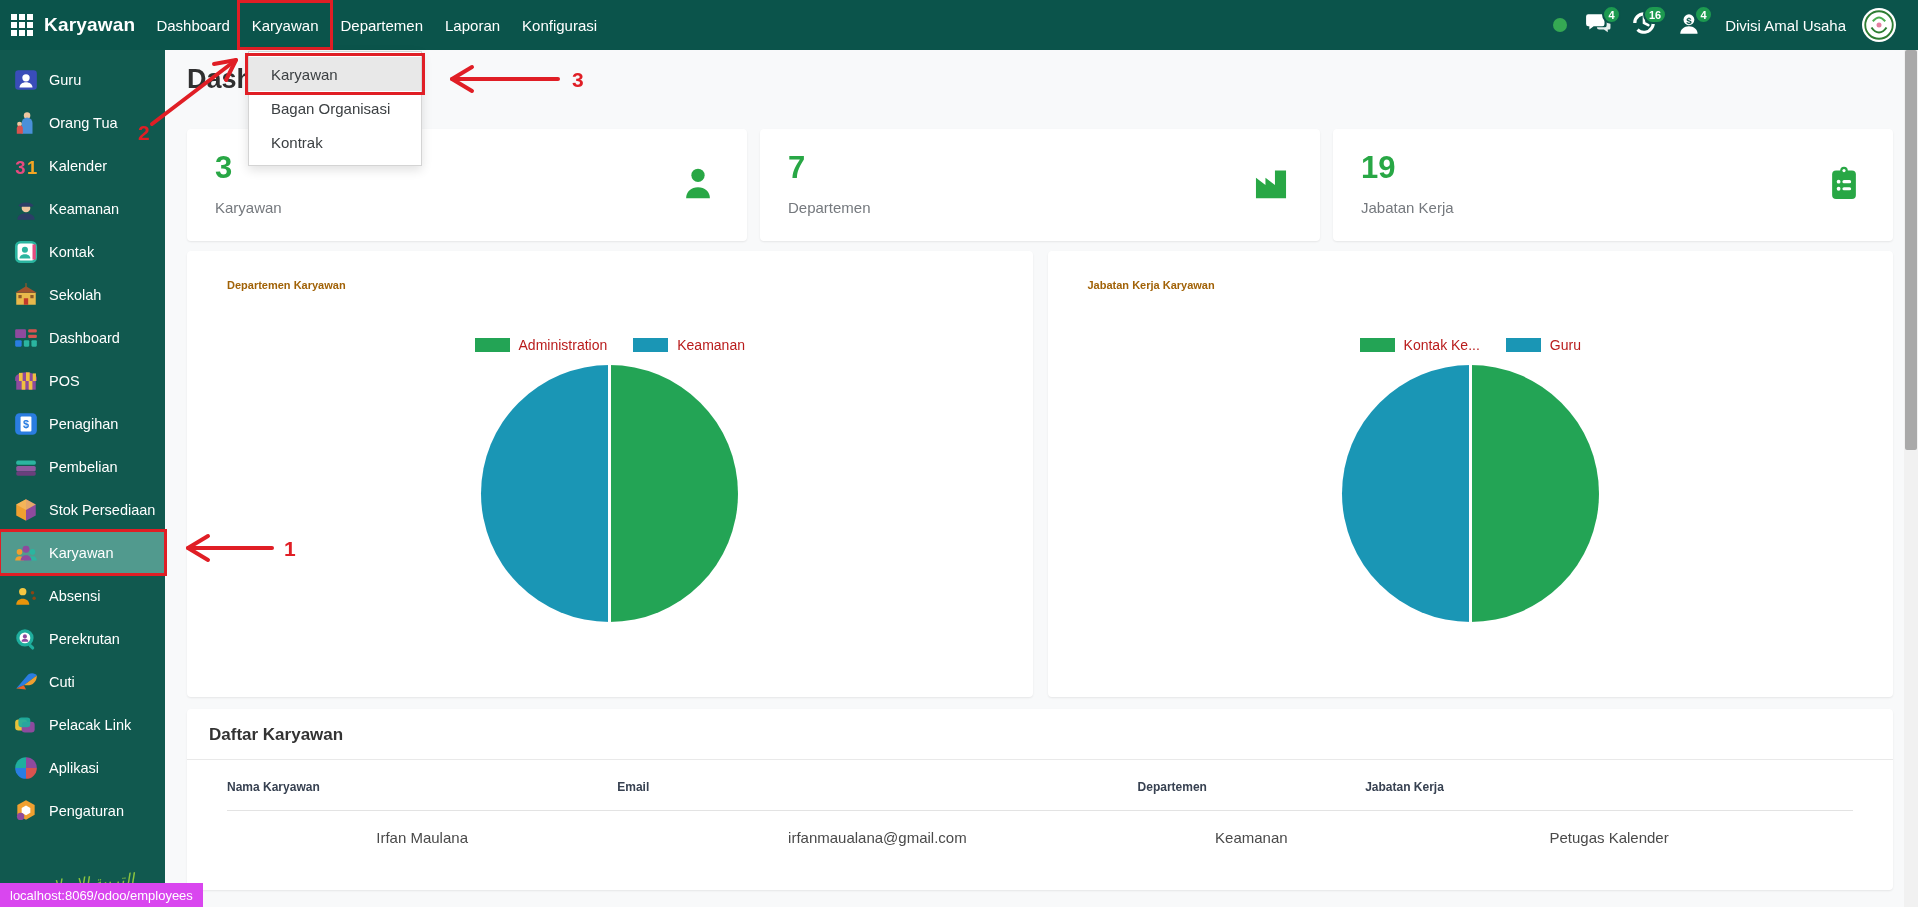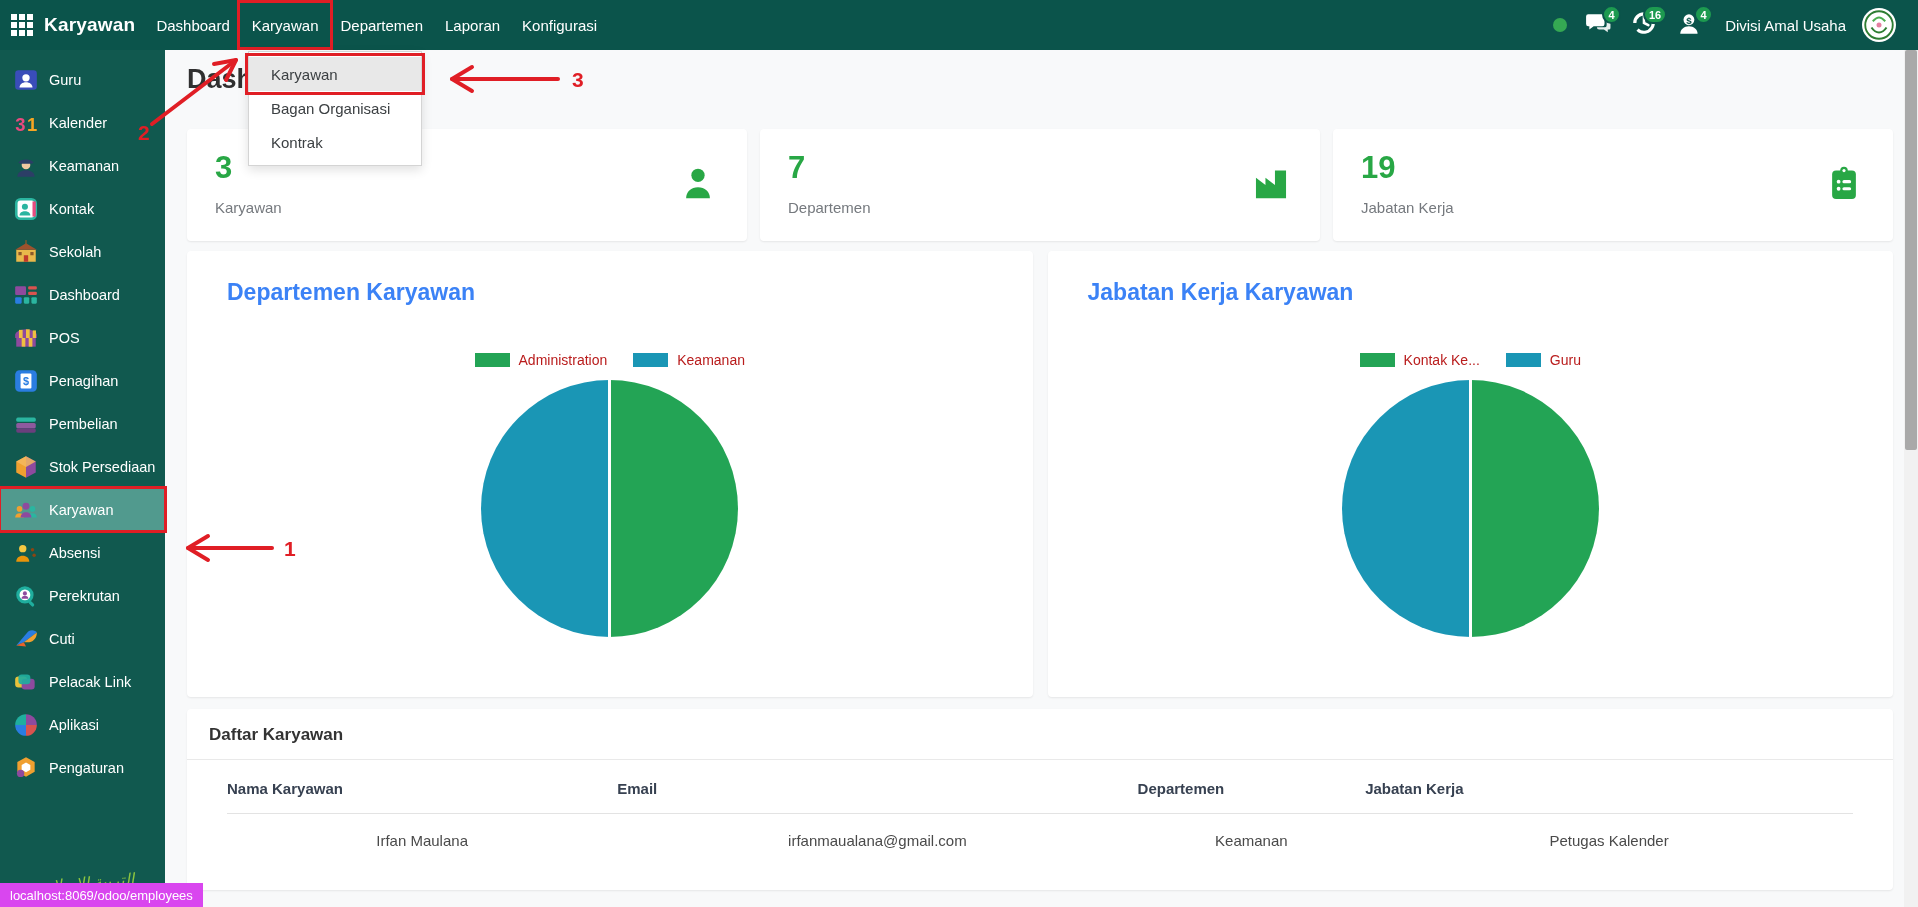--- a/index.html
+++ b/index.html
@@ -39,37 +39,37 @@
   .stats-row { display:flex; gap:13px; margin-top:27px; }
   .stat-card { position:relative; flex:1; height:112px; background:#fff; border-radius:4px;
                box-shadow:0 1px 2px rgba(0,0,0,.08); padding:22px 28px; }
   .stat-value { color:#28a745; font-size:31px; font-weight:700; line-height:34px; }
   .stat-label { color:#75797e; font-size:15px; margin-top:14px; }
   .stat-ic { position:absolute; right:30px; top:36px; width:38px; height:38px; }
 
   .charts-row { display:flex; gap:15px; margin-top:10px; }
   .chart-card { flex:1; height:446px; background:#fff; border-radius:4px; box-shadow:0 1px 2px rgba(0,0,0,.08);
                 padding:28px 40px; display:flex; flex-direction:column; }
-  .chart-title { font-size:23px; font-weight:700; color:#3b82f6; }
+  .chart-title { font-size:11px; font-weight:700; color:#a16207; }
   .legend { display:flex; justify-content:center; align-items:center; gap:26px; margin-top:46px; }
   .legend-entry { display:flex; align-items:center; gap:9px; }
   .sw { width:35px; height:14px; display:inline-block; }
   .sw.green { background:#23a455; } .sw.blue { background:#1a96b5; }
   .legend-lb { font-size:14px; color:#b91c1c; }
   .pie-wrap { display:flex; justify-content:center; margin-top:12px; }
   .pie { position:relative; width:257px; height:257px; border-radius:50%;
          background:conic-gradient(#23a455 0 50%, #1a96b5 50% 100%); }
   .pie-split { position:absolute; left:50%; top:0; width:3px; height:100%; margin-left:-1.5px; background:#fff; }
 
   .table-card { margin-top:12px; background:#fff; border-radius:4px; box-shadow:0 1px 2px rgba(0,0,0,.08); height:181px; }
   .table-head { padding:16px 22px 14px 22px; border-bottom:1px solid #e9e9e9; }
   .table-title { font-size:17px; font-weight:700; color:#333; }
   table { width:100%; border-collapse:collapse; padding:0; }
   .tbl-wrap { padding:0 40px; }
-  th { text-align:left; font-size:15px; font-weight:700; color:#374151; padding:20px 0 16px 0; border-bottom:1px solid #e3e3e3;margin-left:45px; }
+  th { text-align:left; font-size:12px; font-weight:700; color:#374151; padding:20px 0 16px 0; border-bottom:1px solid #e3e3e3;margin-left:45px; }
   td { text-align:center; font-size:15px; color:#4a4a4a; padding:18px 0; }
   th:nth-child(1),td:nth-child(1){width:24%;} th:nth-child(2),td:nth-child(2){width:32%;}
   th:nth-child(3),td:nth-child(3){width:14%;} th:nth-child(4),td:nth-child(4){width:30%;}
 
   
   .dropdown { position:absolute; top:51px; left:248px; width:174px; background:#fff; border:1px solid #d4d4d4;
               box-shadow:0 4px 10px rgba(0,0,0,.12); padding:5px 0 6px 0; z-index:50; }
   .dd-item { height:34px; display:flex; align-items:center; padding-left:22px; font-size:15px; color:#3c4043; cursor:pointer; }
   .dd-item.active { background:#e8e8e8; outline:3px solid #e01e25; outline-offset:1px; }
 
@@ -164,20 +164,31 @@
             <rect x="2" y="3" width="20" height="18" rx="3" fill="#3a4db9"></rect>
             <circle cx="12" cy="10" r="3.4" fill="#fff"></circle>
             <path d="M6 19c0-3 2.6-5 6-5s6 2 6 5z" fill="#fff"></path>
           </svg>
         </span>
       <span class="s-lb">Guru</span>
     </div>
     <div class="s-item">
       <span class="s-ic">
           <svg viewBox="0 0 24 24" width="26" height="26">
+            <circle cx="13" cy="5" r="3" fill="#f0c8a0"></circle>
+            <path d="M8 22V12a5 5 0 0 1 10 0v10z" fill="#4a90d9"></path>
+            <circle cx="6" cy="13" r="2.2" fill="#f0c8a0"></circle>
+            <path d="M3.5 22v-5a2.8 2.8 0 0 1 5.6 0v5z" fill="#d9534f"></path>
+          </svg>
+        </span>
+      <span class="s-lb">Orang Tua</span>
+    </div>
+    <div class="s-item">
+      <span class="s-ic">
+          <svg viewBox="0 0 24 24" width="26" height="26">
             <text x="2" y="19" font-size="17" font-weight="bold" fill="#e84a7f">3</text>
             <text x="13" y="19" font-size="17" font-weight="bold" fill="#f5a623">1</text>
           </svg>
         </span>
       <span class="s-lb">Kalender</span>
     </div>
     <div class="s-item">
       <span class="s-ic">
           <svg viewBox="0 0 24 24" width="26" height="26">
             <circle cx="12" cy="11" r="4" fill="#f0c8a0"></circle>

